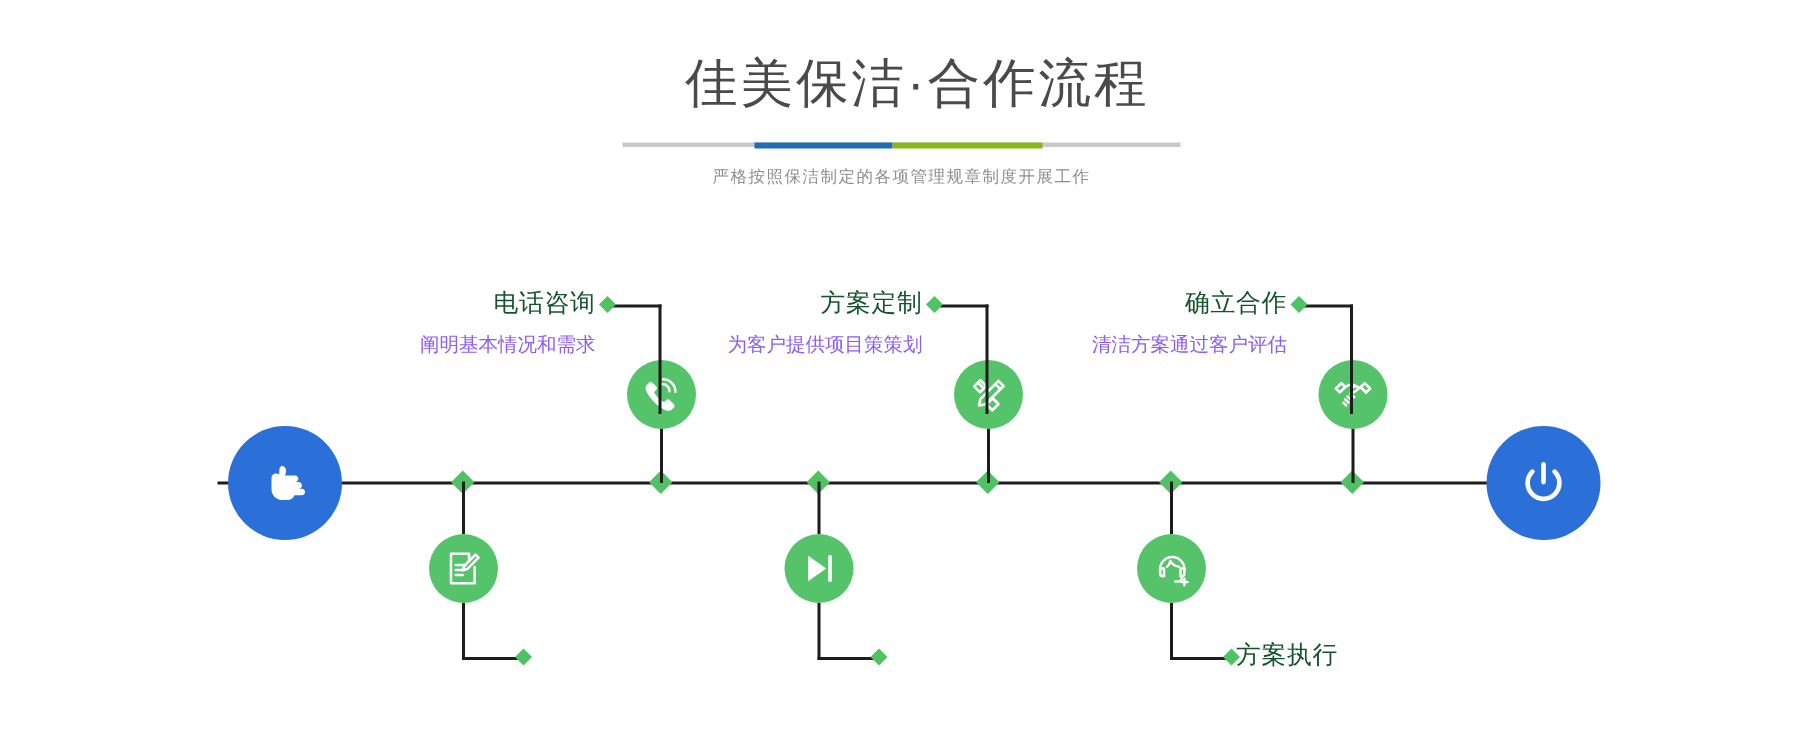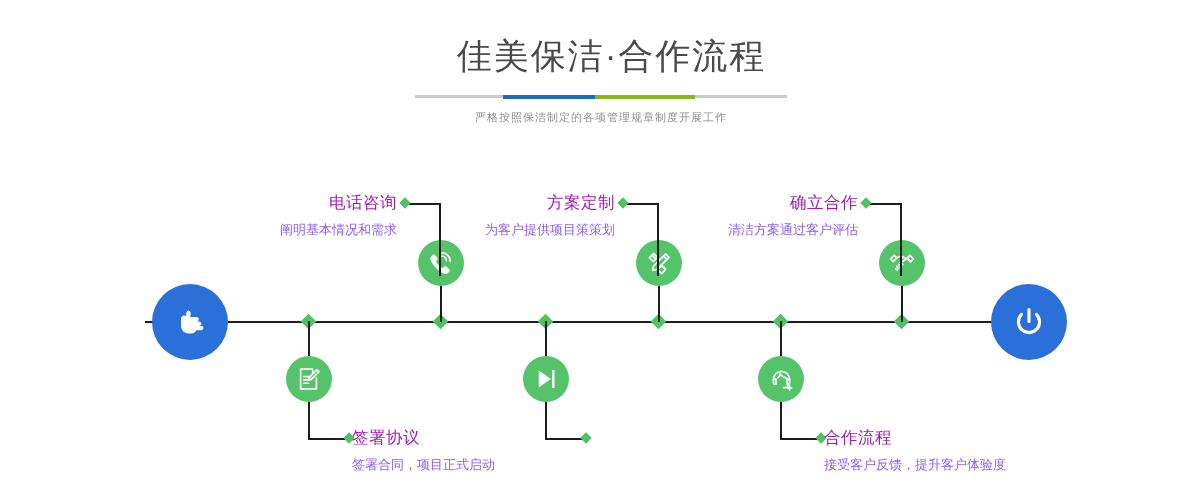--- a/index.html
+++ b/index.html
@@ -84,21 +84,21 @@
   .elbow .v{position:absolute;width:1.6px;background:#1d1d1d;right:0;}
   .elbow .h{position:absolute;height:1.6px;background:#1d1d1d;}
   .elbow .dot{
     position:absolute;width:8px;height:8px;background:#4fc264;
     transform:rotate(45deg);
   }
 
   
   .label{position:absolute;}
   .label .l-title{
-    font-size:16.5px;color:#a21caf;line-height:1;letter-spacing:.5px;
+    font-size:16.5px;color:#14532d;line-height:1;letter-spacing:.5px;
     white-space:nowrap;
   }
   .label .l-desc{
     font-size:13px;color:#8b5cf6;line-height:1;margin-top:12px;
     white-space:nowrap;
   }
   .label.up{text-align:right;}
   .label.down{text-align:left;}
 </style>
 </head>
@@ -262,22 +262,17 @@
   </div>
   <div class="label up" style="left:618px;top:194px;width:240px">
     <div class="l-title">确立合作</div>
     <div class="l-desc">清洁方案通过客户评估</div>
   </div>
   <div class="label up" style="left:375px;top:194px;width:240px">
     <div class="l-title">方案定制</div>
     <div class="l-desc">为客户提供项目策策划</div>
   </div>
 
-  <div class="label down" style="left:352px;top:429px;width:250px">
-    <div class="l-title">签署协议</div>
-    <div class="l-desc">签署合同，项目正式启动</div>
-  </div>
   <div class="label down" style="left:824px;top:429px;width:260px">
-    <div class="l-title">合作流程</div>
-    <div class="l-desc">接受客户反馈，提升客户体验度</div>
+    <div class="l-title">方案执行</div>
   </div>
 
 </div>
 
 </body></html>

